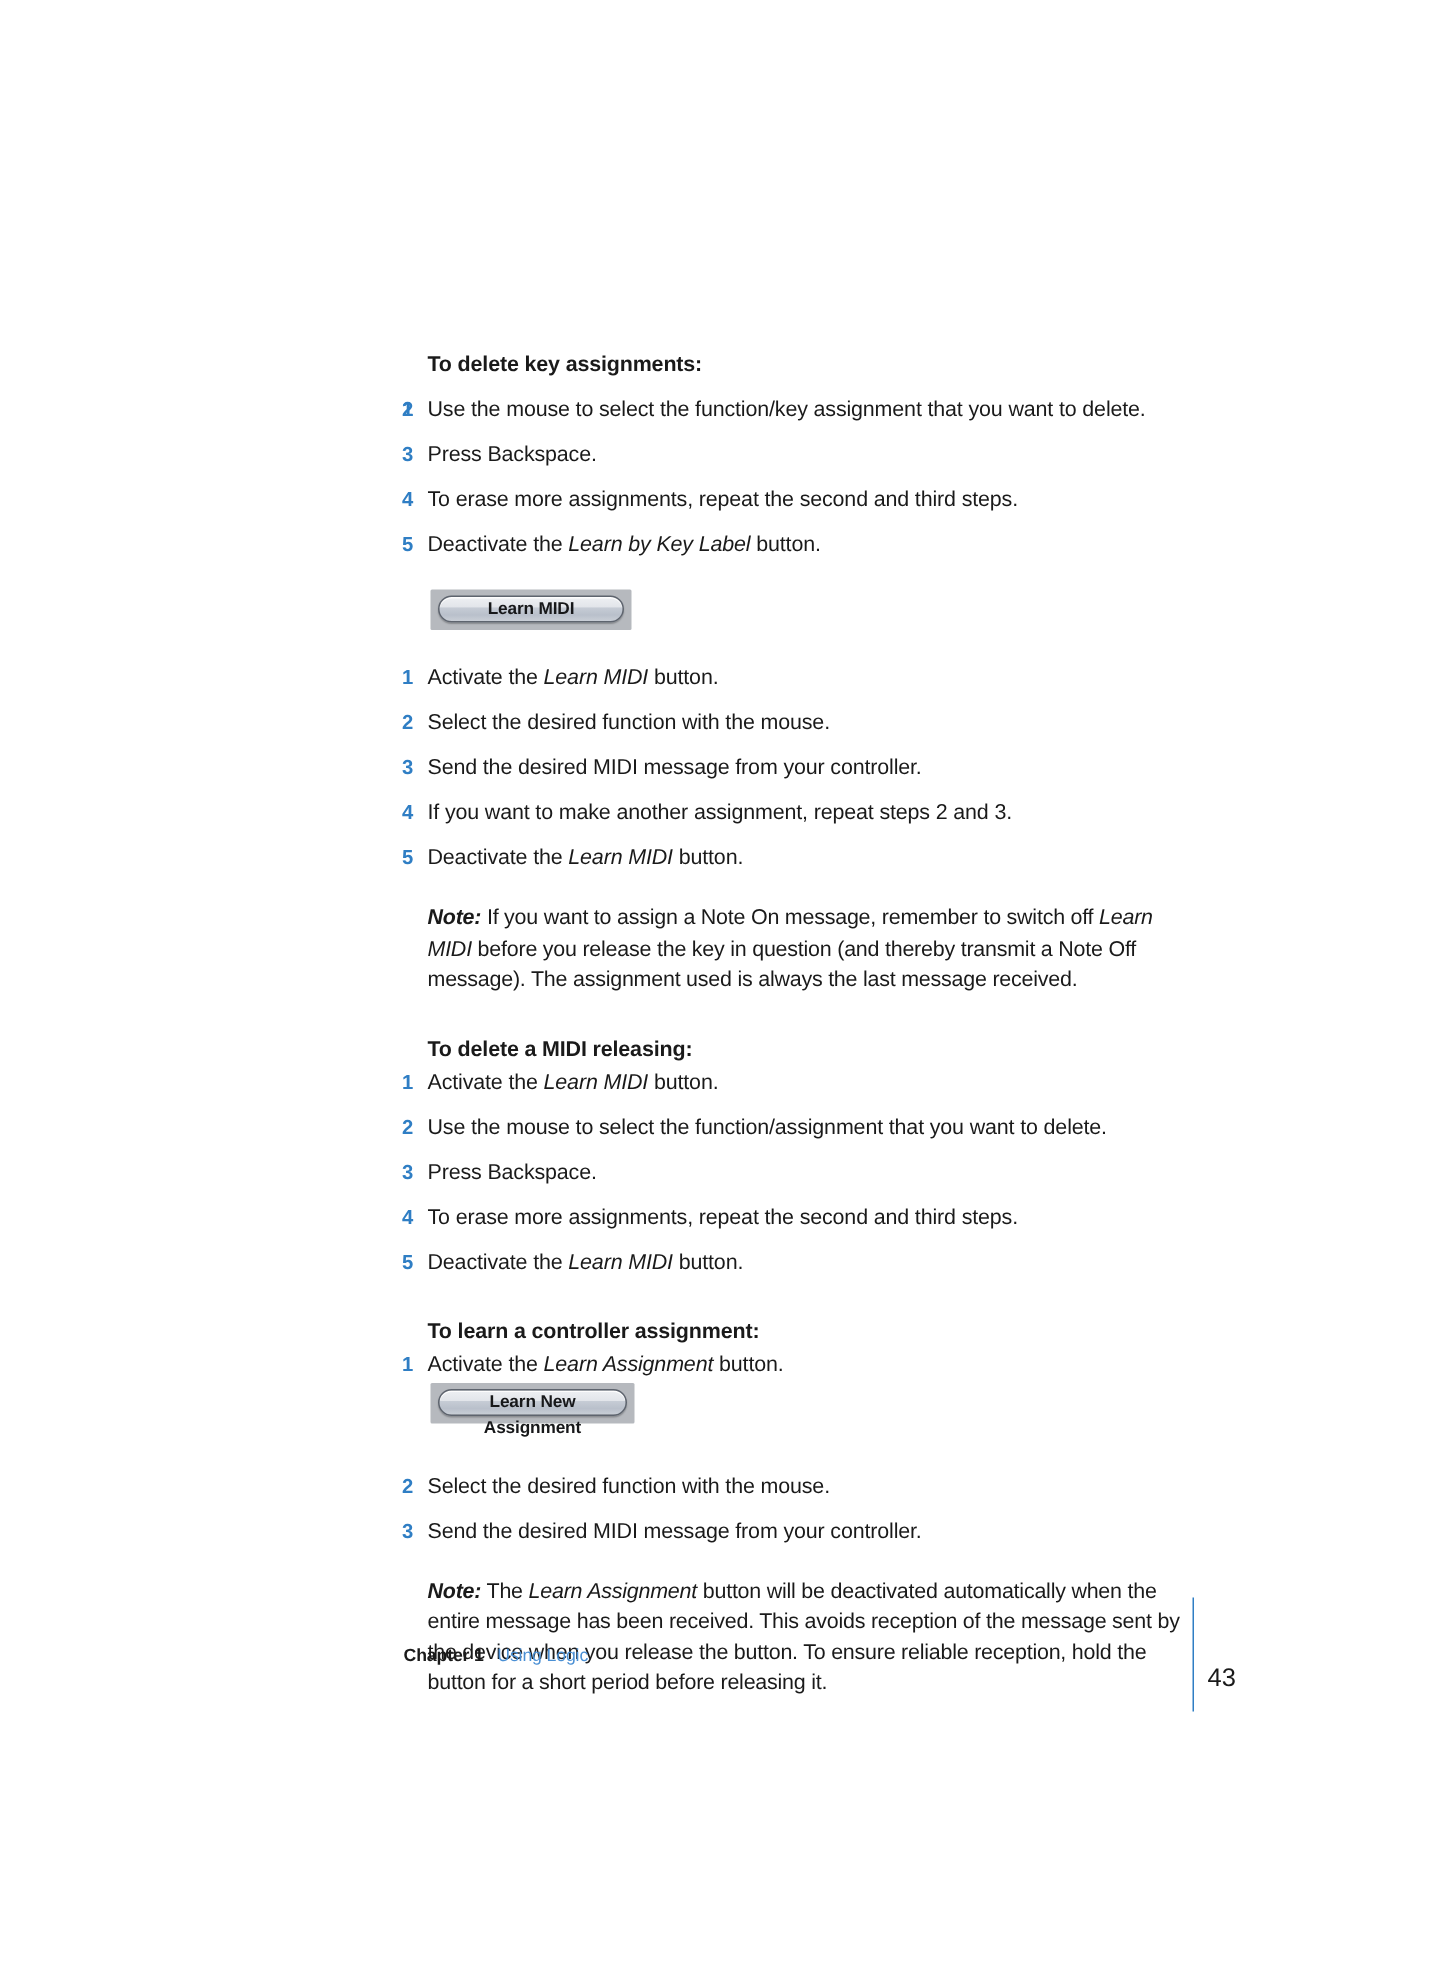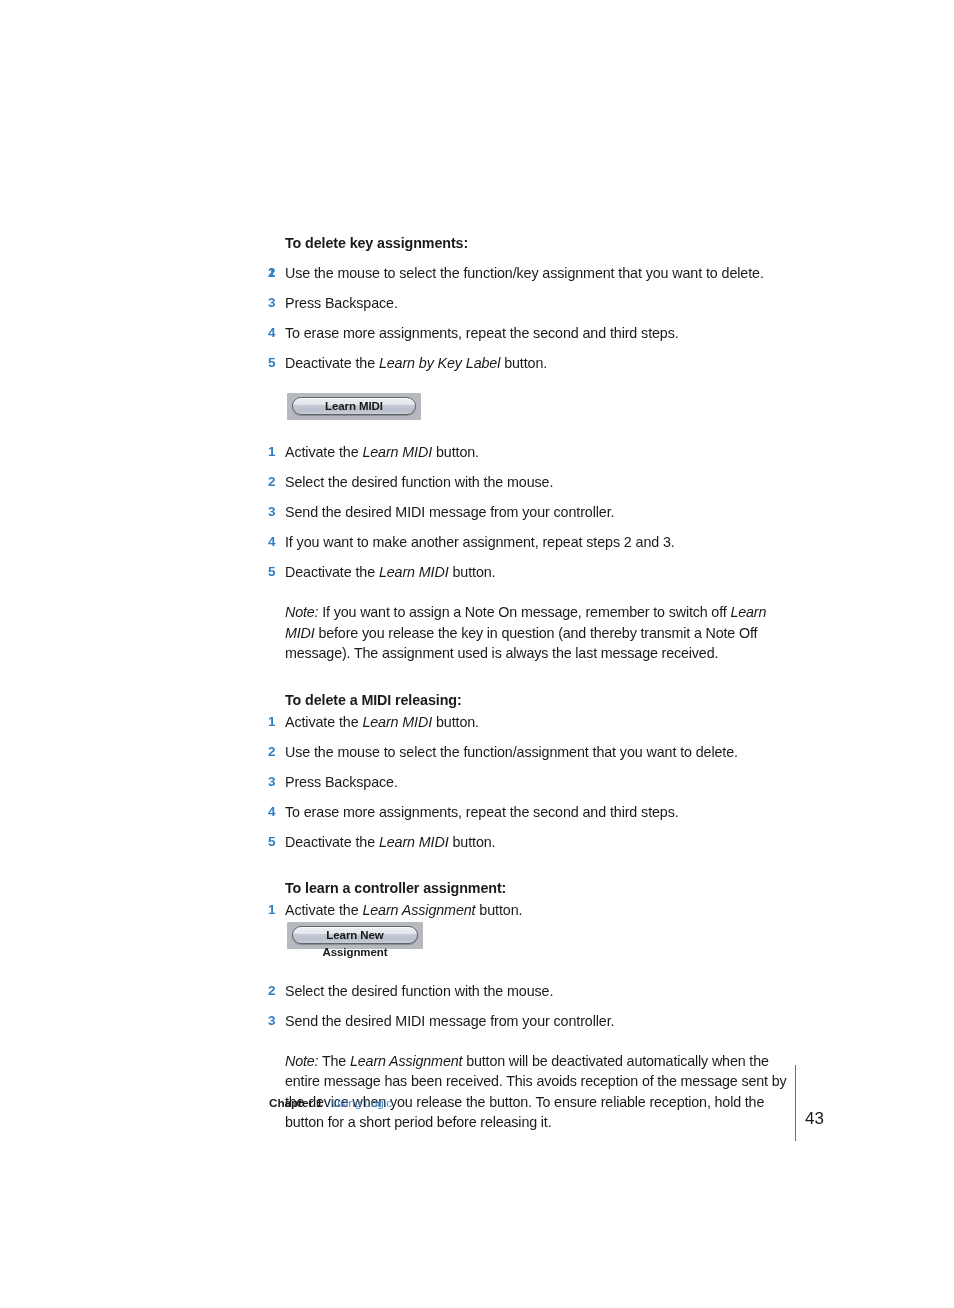--- a/index.html
+++ b/index.html
@@ -70,21 +70,21 @@
 
   .note {
     margin: 20px 0 0 17px;
     font-size: 14.3px;
     line-height: 20.5px;
     color: #1a1a1a;
     letter-spacing: -0.15px;
     max-width: 510px;
   }
   .note .lbl {
-    font-weight: normal;
+    font-weight: bold;
     font-style: italic;
   }
 
   i, .ital { font-style: italic; }
 
   
   .btn-wrap {
     margin-left: 19px;
     display: inline-block;
     padding: 4px 5px 5px 5px;

